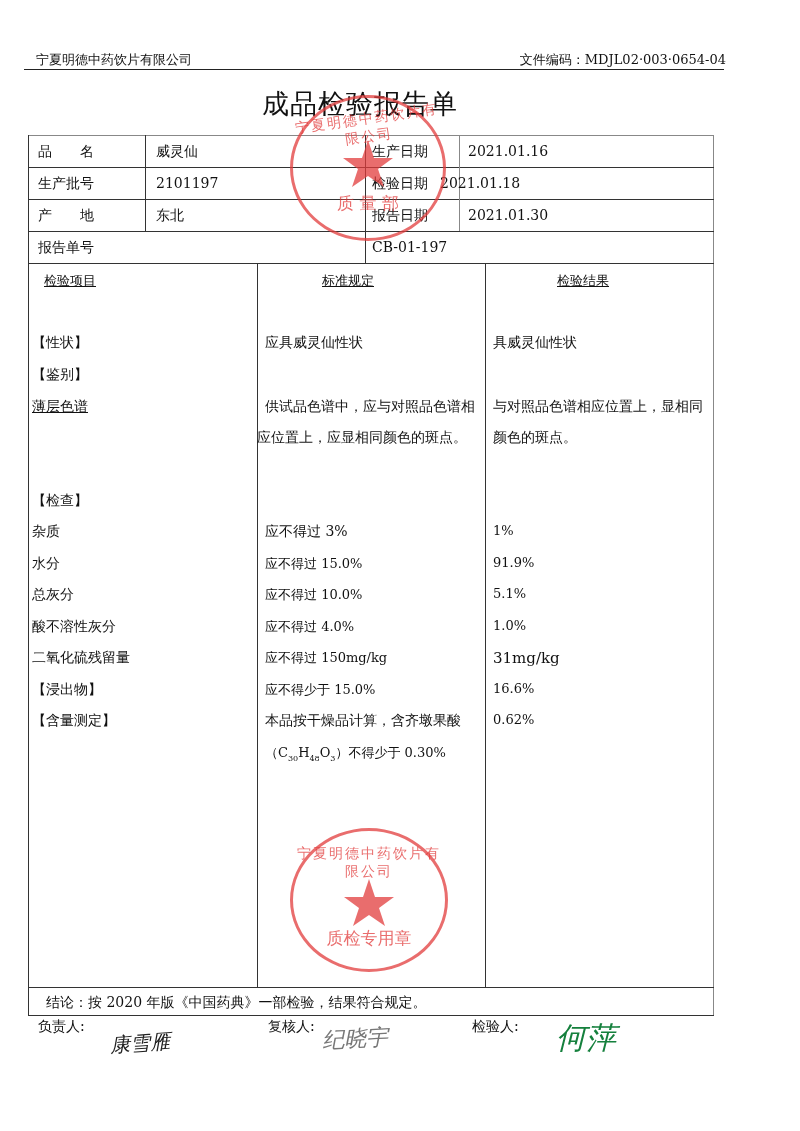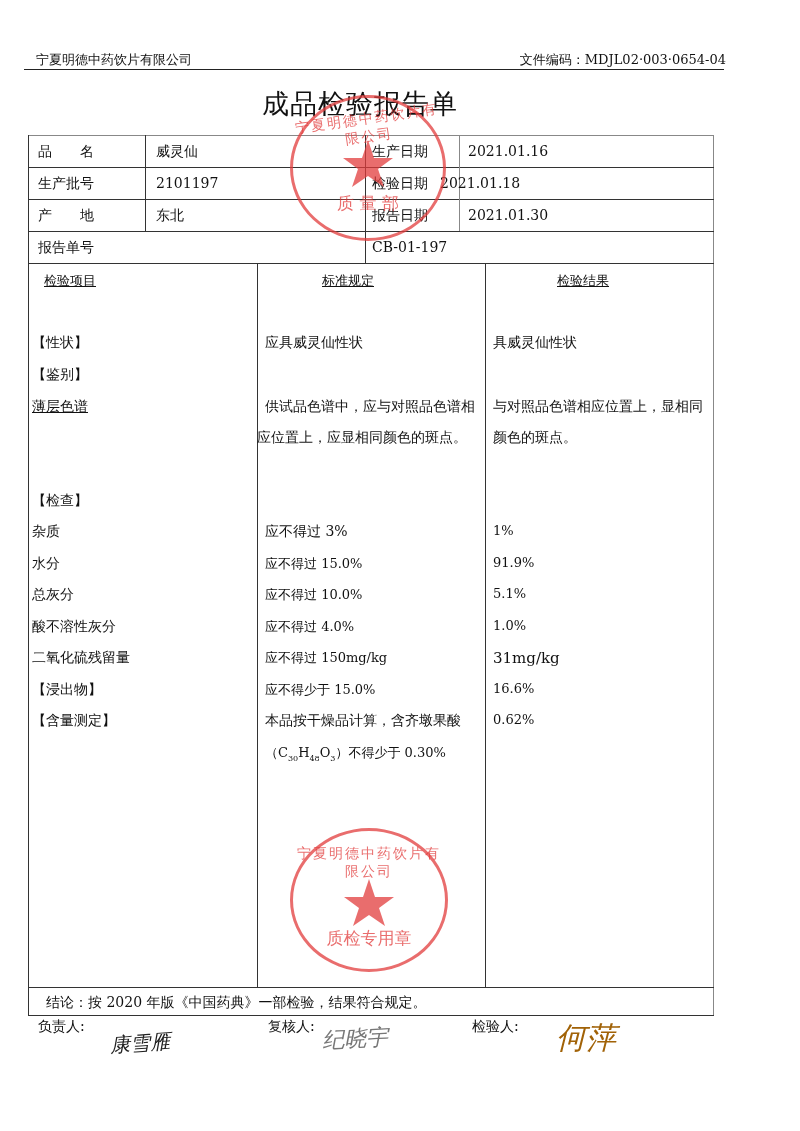--- a/index.html
+++ b/index.html
@@ -132,21 +132,21 @@
 </div>
 <div class="cell-text" style="left:265px;top:744px;font-size:13px;"><span>（C</span><sub>30</sub><span>H</span><sub>48</sub><span>O</span><sub>3</sub><span>）不得少于 0.30%</span></div>
 
 <div class="cell-text" style="left:46px;top:994px;font-size:14px;">结论：按 2020 年版《中国药典》一部检验，结果符合规定。</div>
 
 <div class="cell-text sig-label" style="left:38px;top:1018px;">负责人:</div>
 <div class="cell-text hand" style="left:110px;top:1030px;font-size:20px;transform:rotate(-4deg);">康雪雁</div>
 <div class="cell-text sig-label" style="left:268px;top:1018px;">复核人:</div>
 <div class="cell-text hand" style="left:322px;top:1024px;font-size:22px;color:#777;transform:rotate(-3deg);">纪晓宇</div>
 <div class="cell-text sig-label" style="left:472px;top:1018px;">检验人:</div>
-<div class="cell-text hand" style="left:556px;top:1018px;font-size:30px;color:#a16207;">何萍</div>
+<div class="cell-text hand" style="left:556px;top:1018px;font-size:30px;color:#15803d;">何萍</div>
 
 <div class="stamp" style="left:290px;top:95px;width:150px;height:140px;">
   <svg width="150" height="140">
     <polygon points="75,42 81,60 100,60 85,71 91,89 75,78 59,89 65,71 50,60 69,60" fill="rgba(225,60,60,0.75)"></polygon>
   </svg>
   <div class="stamp-text" style="top:12px;font-size:14px;letter-spacing:2px;transform:rotate(-8deg);">宁夏明德中药饮片有限公司</div>
   <div class="stamp-text" style="top:94px;font-size:17px;">质 量 部</div>
 </div>
 
 <div class="stamp" style="left:290px;top:828px;width:152px;height:138px;">

